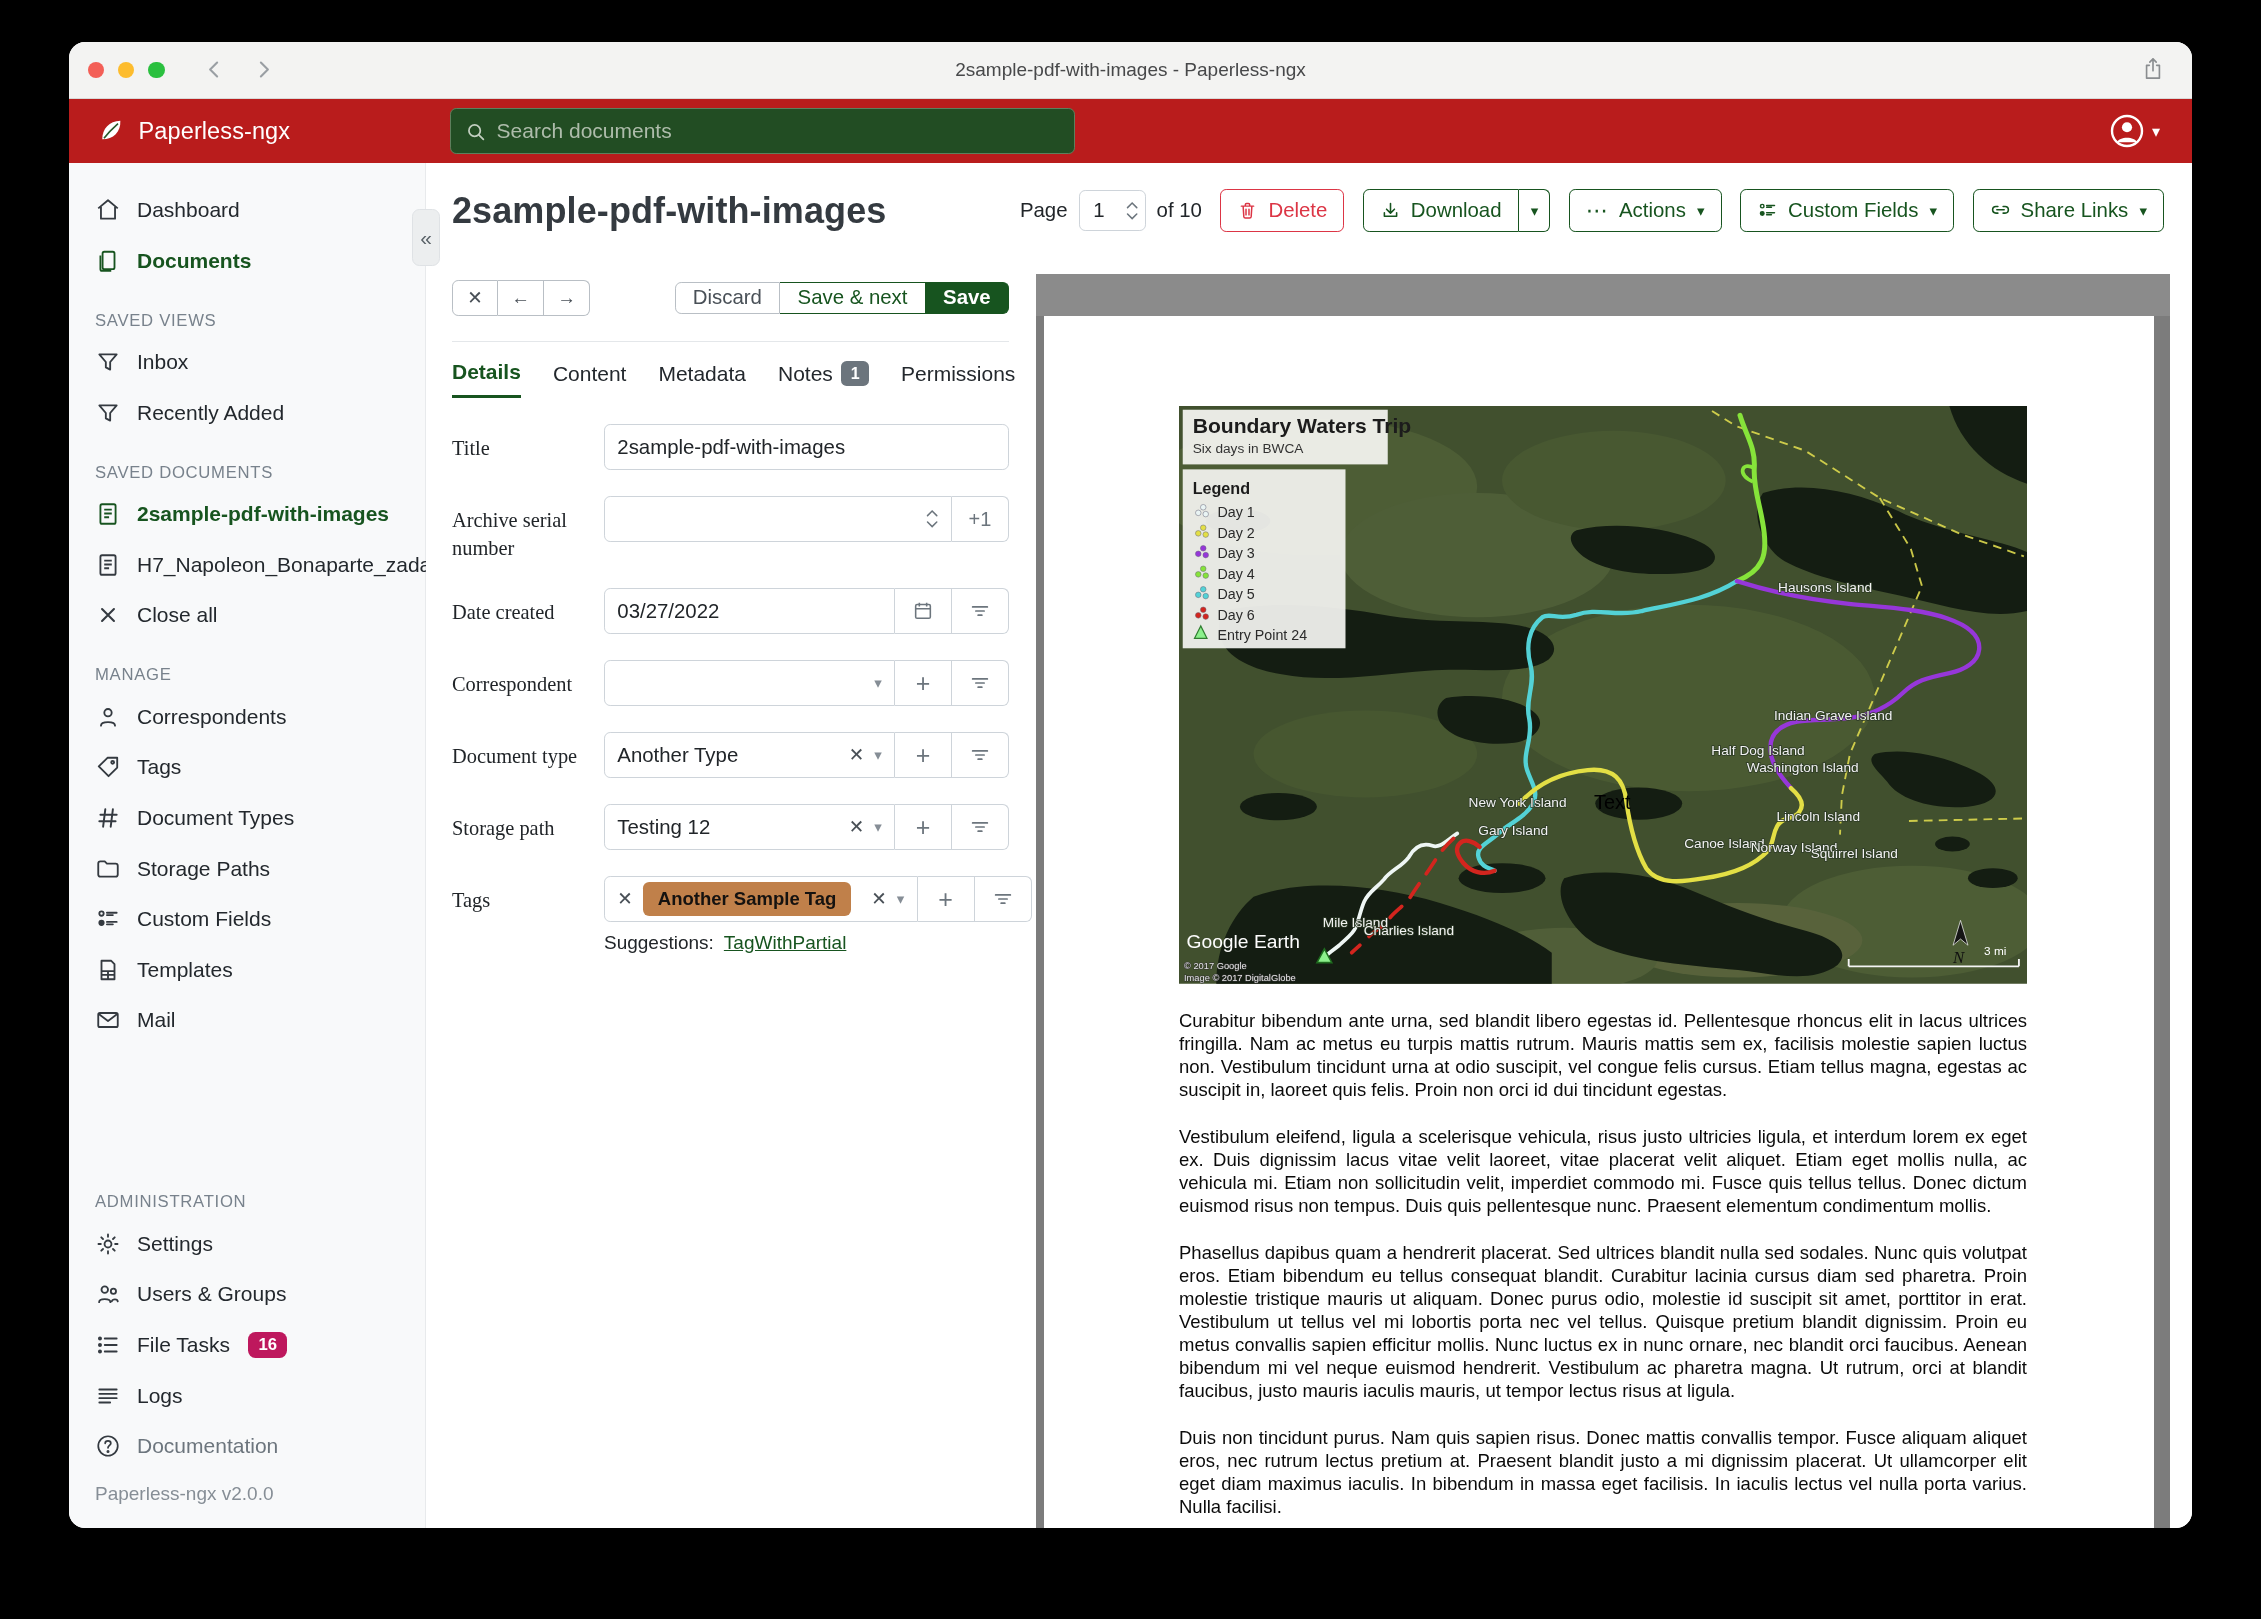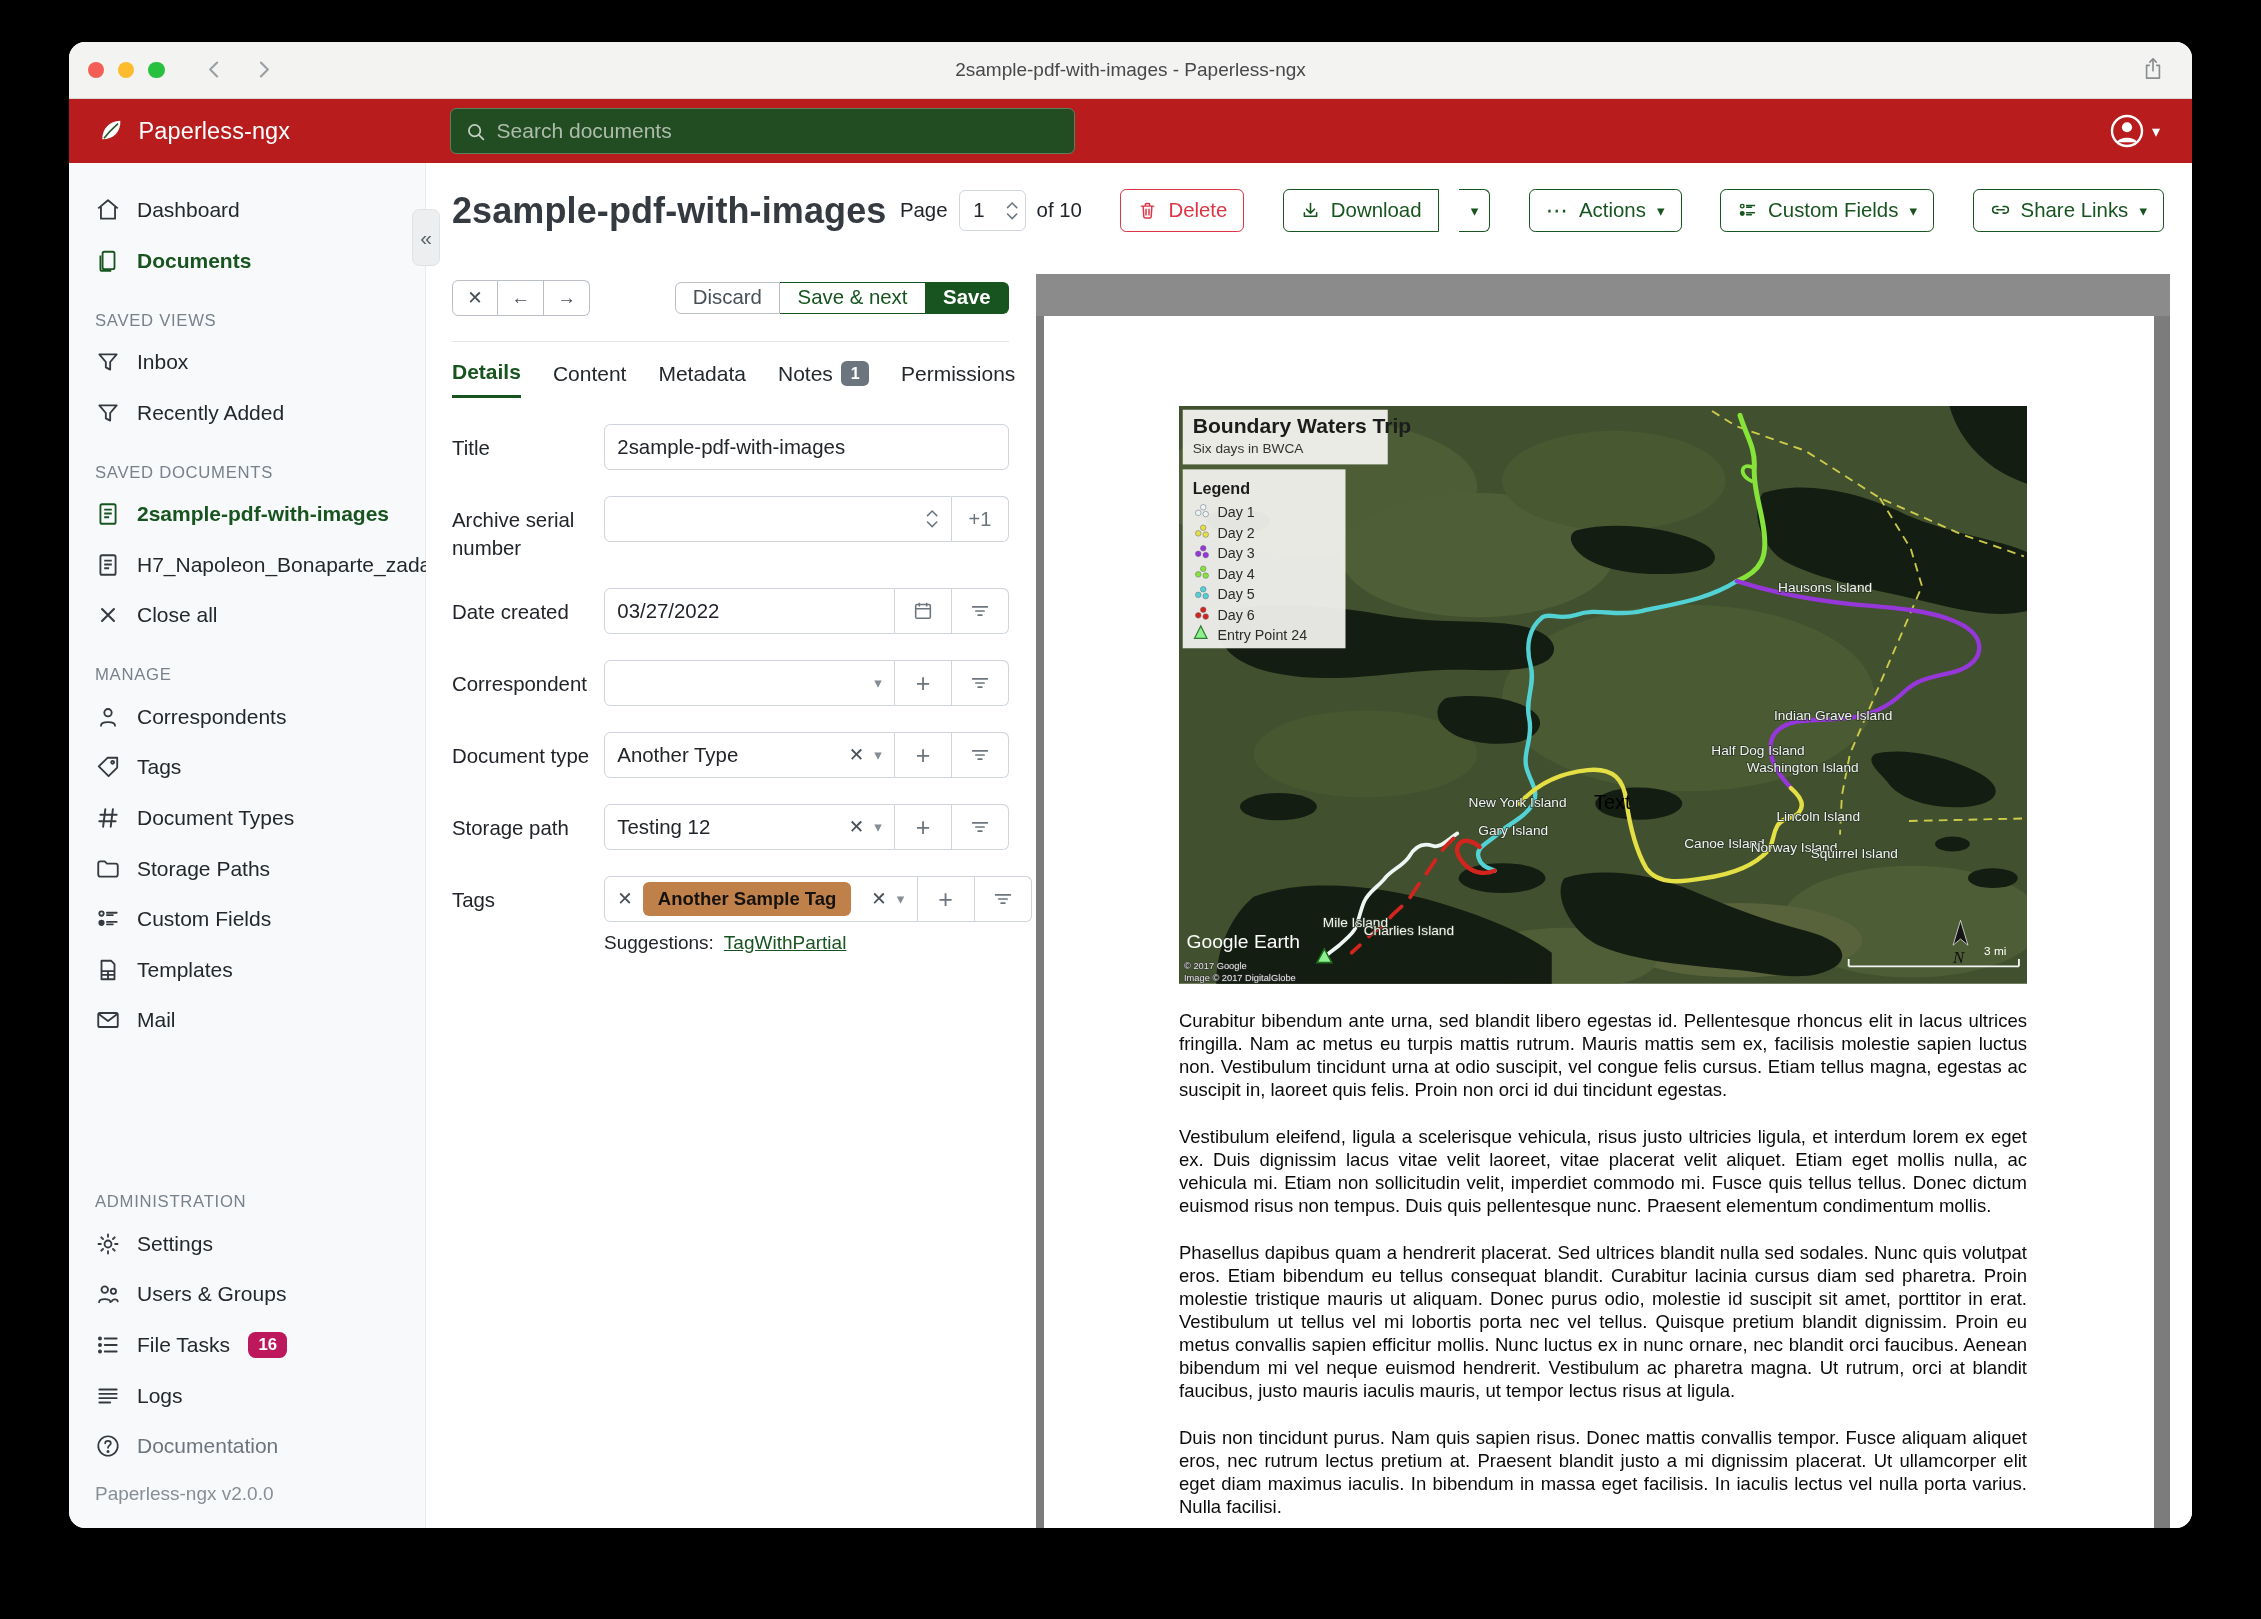--- a/index.html
+++ b/index.html
@@ -59,21 +59,21 @@
   .doc-title { font-size:36px; font-weight:600; color:#343a40; letter-spacing:0.1px; }
 
   .toolbar { display:flex; align-items:center; gap:18.5px; }
   .pagewidget { display:flex; align-items:center; gap:11px; font-size:20.4px; color:#212529; }
   .pageinput { width:67px; height:41px; border:1.2px solid #ced4da; border-radius:6.2px; background:#fff;
                display:flex; align-items:center; padding:0 6.2px 0 13.6px; gap:6.2px; }
   .pageinput .val { font-size:20.4px; flex:1; }
   .spin { display:flex; flex-direction:column; gap:2.5px; color:#6c757d; }
   .spin svg { width:12.3px; height:8.6px; }
   .btn { height:43px; border-radius:6.2px; border:1.2px solid; background:#fff; display:flex; align-items:center;
-         gap:10px; padding:0 16px; font-size:20.4px; cursor:pointer; white-space:nowrap;margin-left:20px; }
+         gap:10px; padding:0 16px; font-size:20.4px; cursor:pointer; white-space:nowrap; }
   .btn svg { width:21px; height:21px; }
   .btn .caret { font-size:15px; margin-left:1.2px; }
   .btn-red { border-color:#dc3545; color:#dc3545; }
   .btn-green { border-color:#17541f; color:#17541f; }
   .split { display:flex; }
   .split .btn:first-child { border-top-right-radius:0; border-bottom-right-radius:0; }
   .split .btn:last-child { border-top-left-radius:0; border-bottom-left-radius:0; border-left-width:0; padding:0 11px; }
 
   
   .editor { position:absolute; left:26px; top:93px; width:557px; }
@@ -91,21 +91,21 @@
   .sgbtn.green-o { border-color:#17541f; color:#17541f; border-left-width:0; }
   .sgbtn.green-f { border-color:#17541f; background:#17541f; color:#fff; border-left-width:0; border-radius:0 6.2px 6.2px 0; font-weight:bold; }
   .editor hr { border:none; border-top:1.2px solid #e4e7ea; margin:25px 0 0; }
 
   .tabs { display:flex; align-items:center; gap:32px; margin-top:18.5px; font-size:21px; color:#23282d; }
   .tab { padding-bottom:11px; cursor:pointer; display:flex; align-items:center; gap:8.6px; }
   .tab.active { color:#17541f; font-weight:bold; border-bottom:3.1px solid #17541f; }
   .tab-badge { background:#6c757d; color:#fff; font-size:16px; border-radius:5.6px; padding:3.1px 9.3px; font-weight:bold; }
 
   .frow { display:flex; margin-top:26px; align-items:flex-start; }
-  .flabel { width:152px; flex:none; font-size:20.4px; color:#212529; padding-top:11px; line-height:1.35; }
+  .flabel { width:152px; flex:none; font-size:20.4px; color:#212529; padding-top:11px; line-height:1.35;font-family:Liberation Serif, serif; }
   .fgroup { display:flex; flex:1; }
   .fbox { flex:1; height:46px; border:1.2px solid #ced4da; border-radius:6.2px 0 0 6.2px; background:#fff;
           display:flex; align-items:center; padding:0 12.3px; gap:10px; min-width:0; }
   .fbox.rounded { border-radius:6.2px; }
   .fbox .fval { font-size:20.4px; color:#212529; flex:1; white-space:nowrap; overflow:hidden; }
   .fbox .caret-dn { color:#868e96; font-size:15px; }
   .gbtn { width:57px; height:46px; border:1.2px solid #ced4da; border-left-width:0; background:#fff; color:#6c757d;
           display:flex; align-items:center; justify-content:center; font-size:25px; cursor:pointer; flex:none; }
   .gbtn:last-child { border-radius:0 6.2px 6.2px 0; }
   .gbtn svg { width:22px; height:22px; }

